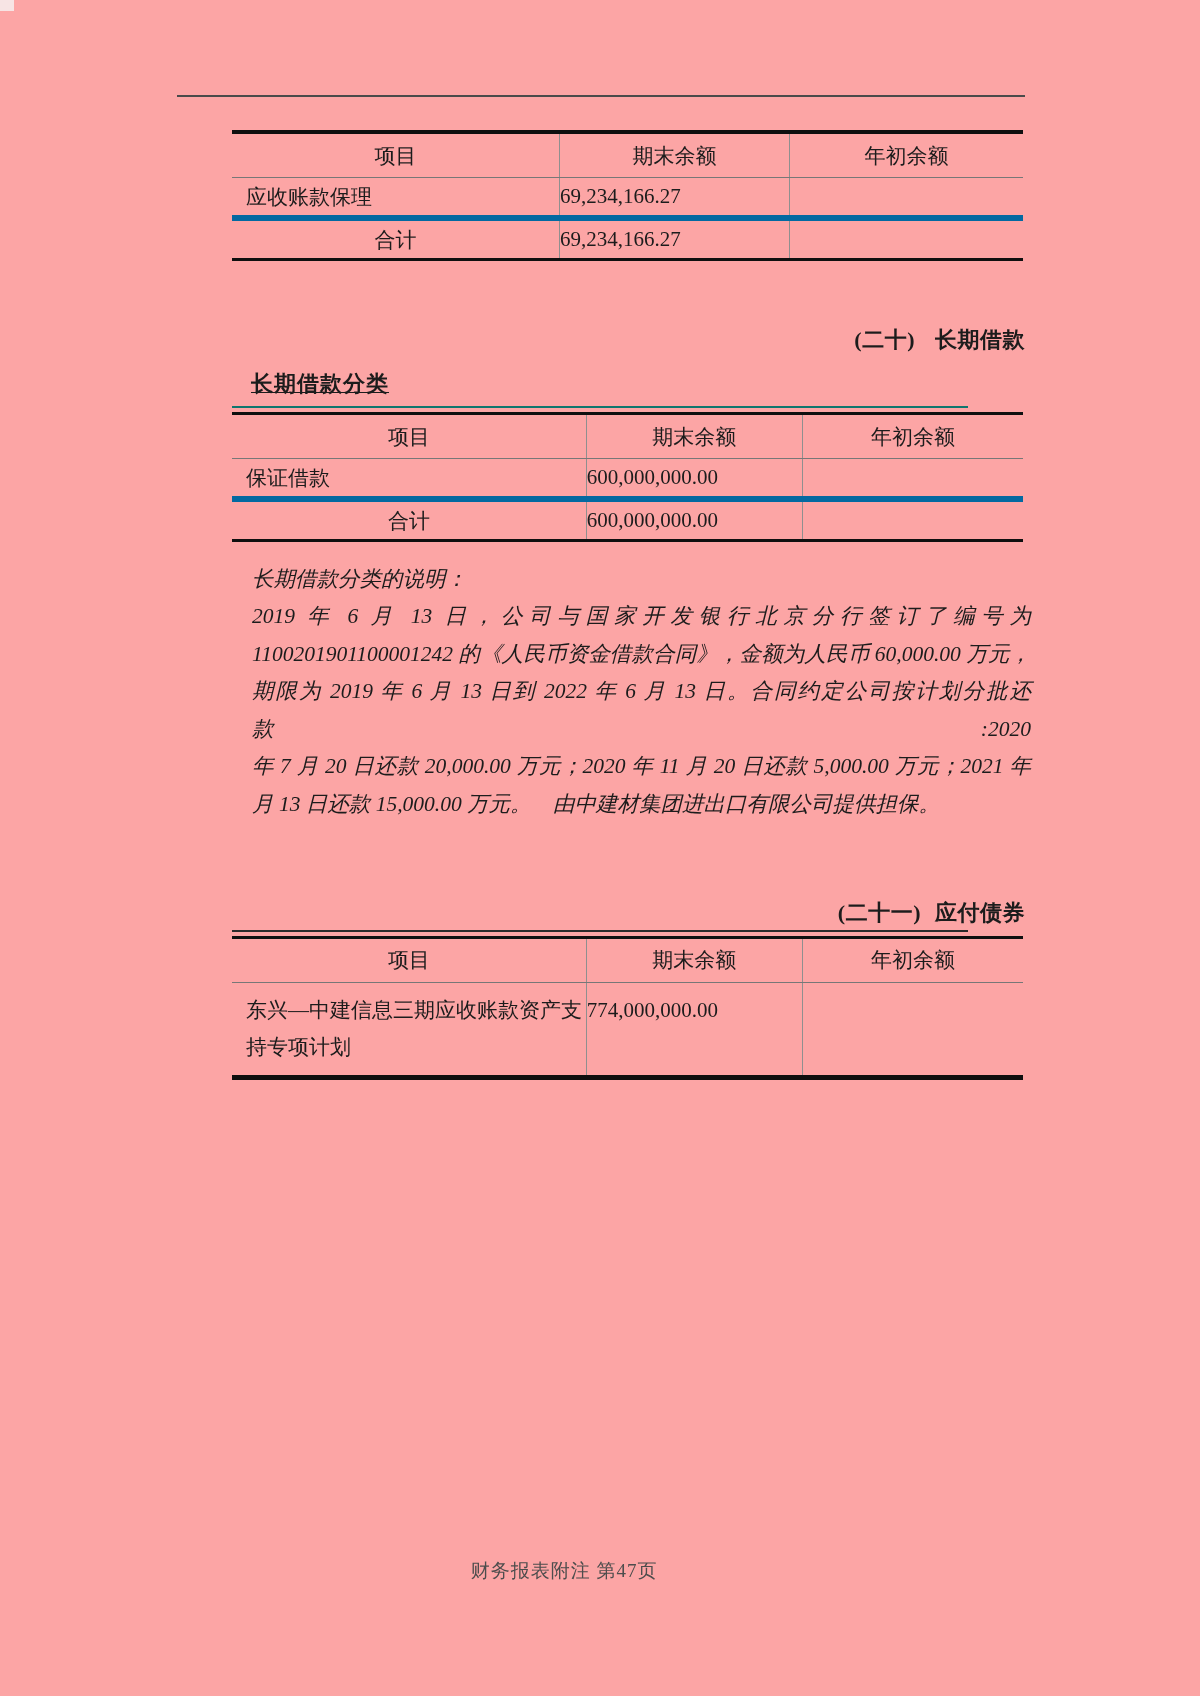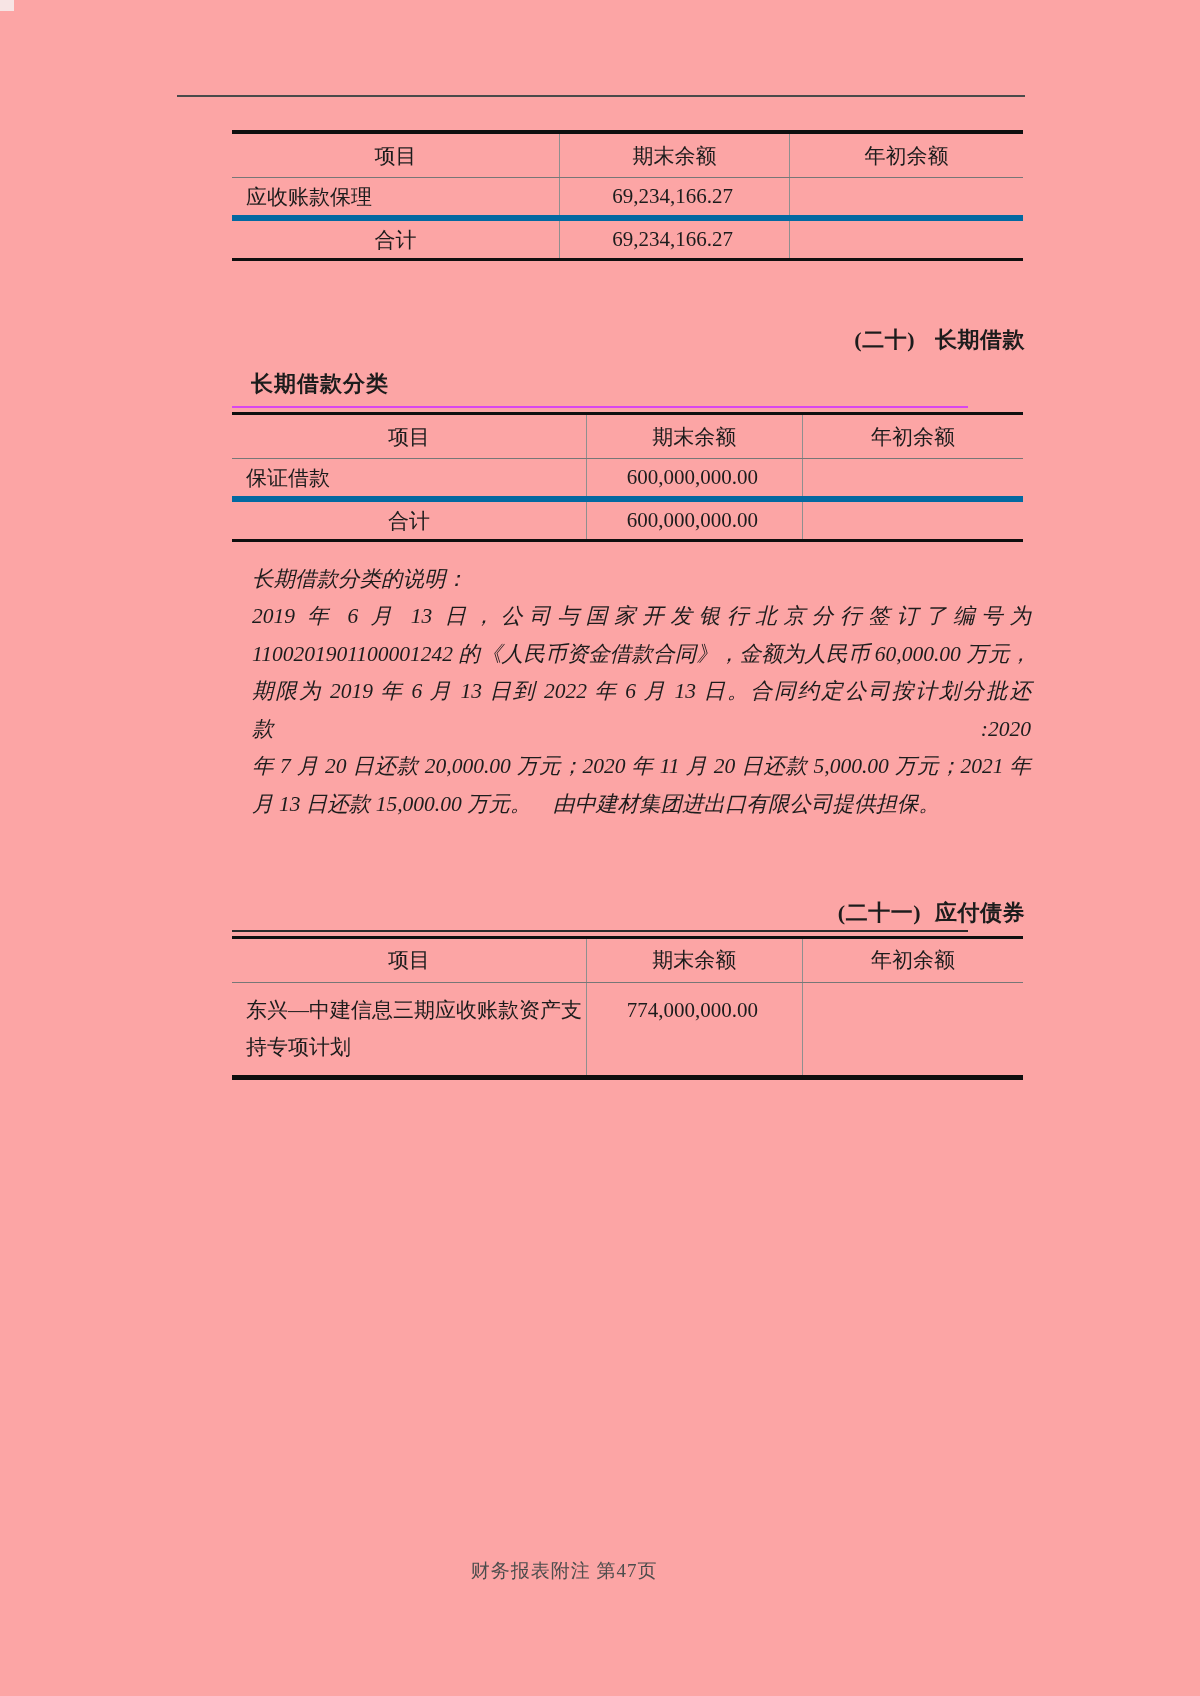--- a/index.html
+++ b/index.html
@@ -39,37 +39,37 @@
     font-size:21px;
     vertical-align:middle;
     padding:0;
   }
   thead th { height:43px; text-align:center; border-bottom:1px solid #777; }
   tbody td { height:37px; }
   td + td, th + th { border-left:1px solid #8f8f8f; }
   tbody tr + tr td { border-top:6px solid #0369a1; }
   .item-left   { text-align:left;  padding-left:14px; }
   .item-center { text-align:center; }
-  .num { text-align:center; padding-right:4px; }
+  .num { text-align:left; padding-right:4px; }
   .tall-item { line-height:37px; padding-top:9px; padding-bottom:9px; vertical-align:top; }
   .tall-num  { vertical-align:top; padding-top:9px; line-height:37px; }
 
   .sec-heading {
     font-weight:bold; font-size:22px; letter-spacing:0.5px;text-align:right;
   }
   .sec-heading .sec-no { display:inline-block; }
   .sec-heading .sec-title { display:inline-block; margin-left:14px; }
   .h20 { margin-top:64px; }
   .h21 { margin-top:74px; margin-bottom:2px; }
   .h21 .sec-title { margin-left:8px; }
 
   .subtitle-row {
     margin-left:55px; width:736px;
-    border-bottom:2px solid #d946ef;
-    padding-bottom:7px; margin-top:14px;
+    border-bottom:2px solid #0f766e;
+    padding-bottom:7px; margin-top:14px;text-decoration:underline;
   }
   .subtitle-row .sub-label { font-weight:bold; font-size:22px; margin-left:19px; letter-spacing:1px; }
   .rule-21 {
     margin-left:55px; width:736px;
     border-bottom:2px solid #2b2b2b;
     margin-top:1px;
   }
 
   .note-block { margin-left:75px; width:779px; margin-top:18px; font-size:21.5px;font-style:italic; }
   .note-title { line-height:38px; }

